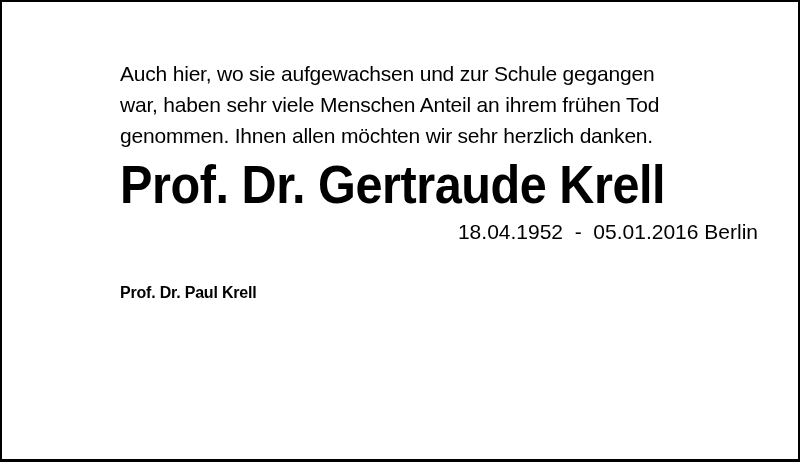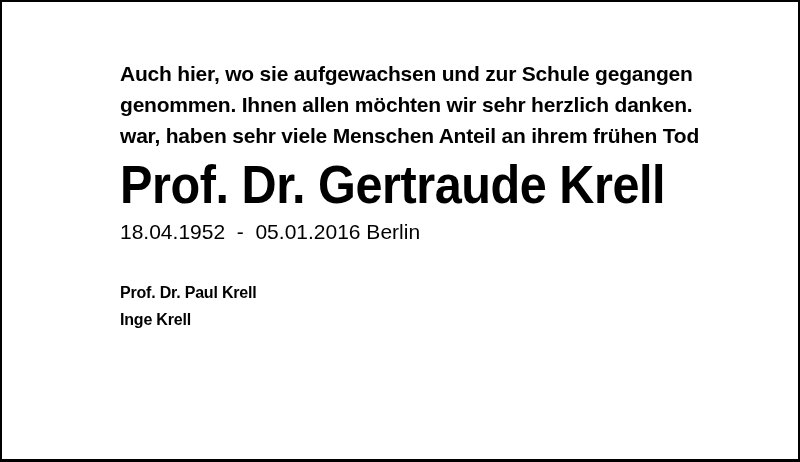--- a/index.html
+++ b/index.html
@@ -24,66 +24,66 @@
   }
   .content {
     box-sizing: border-box;
     padding-left: 118px;
     padding-right: 40px;
   }
   .intro {
     margin-top: 56px;
     font-size: 21px;
     line-height: 31px;
-    font-weight: 700;
+    font-weight: 400;
     letter-spacing: -0.2px;
     white-space: nowrap;
   }
   .deceased-name {
     display: inline-block;
     margin-top: 4px;
     font-size: 54px;
     line-height: 58px;
     font-weight: 700;
     letter-spacing: -0.5px;
     transform: scaleX(0.9);
     transform-origin: left center;
     white-space: nowrap;
   }
   .dates {
     margin-top: 5px;
     font-size: 21px;
     line-height: 28px;
     font-weight: 400;
     white-space: pre-wrap; 
+    text-align: right;
   }
   .mourners {
     margin-top: 33px;
     font-size: 16px;
     line-height: 27px;
     font-weight: 700;
     letter-spacing: -0.2px;
     white-space: nowrap;
   }
 </style>
 </head>
 <body>
 
 <div class="page">
   <div class="content">
 
     <div class="intro">
       <div>Auch hier, wo sie aufgewachsen und zur Schule gegangen</div>
+      <div>war, haben sehr viele Menschen Anteil an ihrem frühen Tod</div>
       <div>genommen. Ihnen allen möchten wir sehr herzlich danken.</div>
-      <div>war, haben sehr viele Menschen Anteil an ihrem frühen Tod</div>
     </div>
 
     <h1 class="deceased-name" style="margin-bottom:0;">Prof. Dr. Gertraude Krell</h1>
 
     <div class="dates">18.04.1952  -  05.01.2016 Berlin</div>
 
     <div class="mourners">
       <div>Prof. Dr. Paul Krell</div>
-      <div>Inge Krell</div>
     </div>
 
   </div>
 </div>
 
 </body></html>

